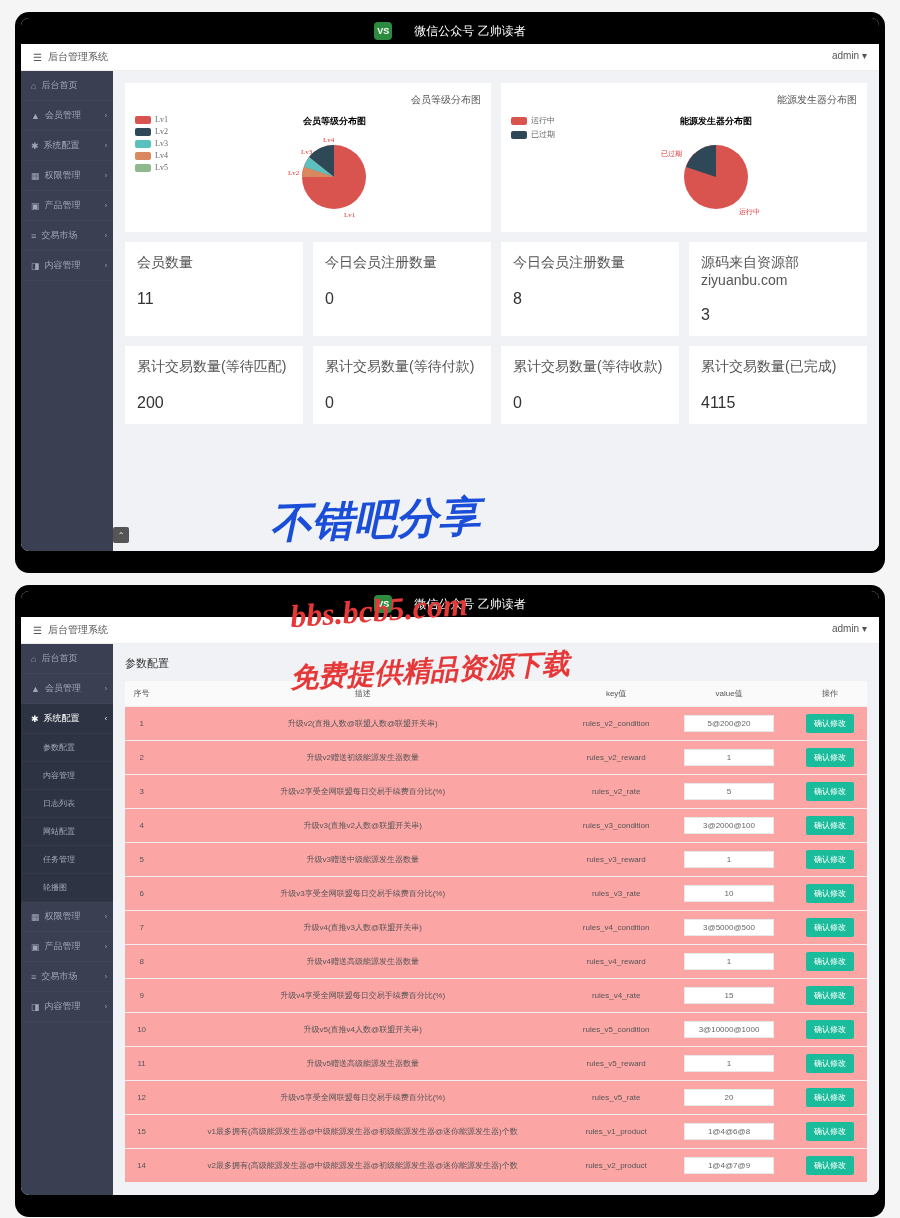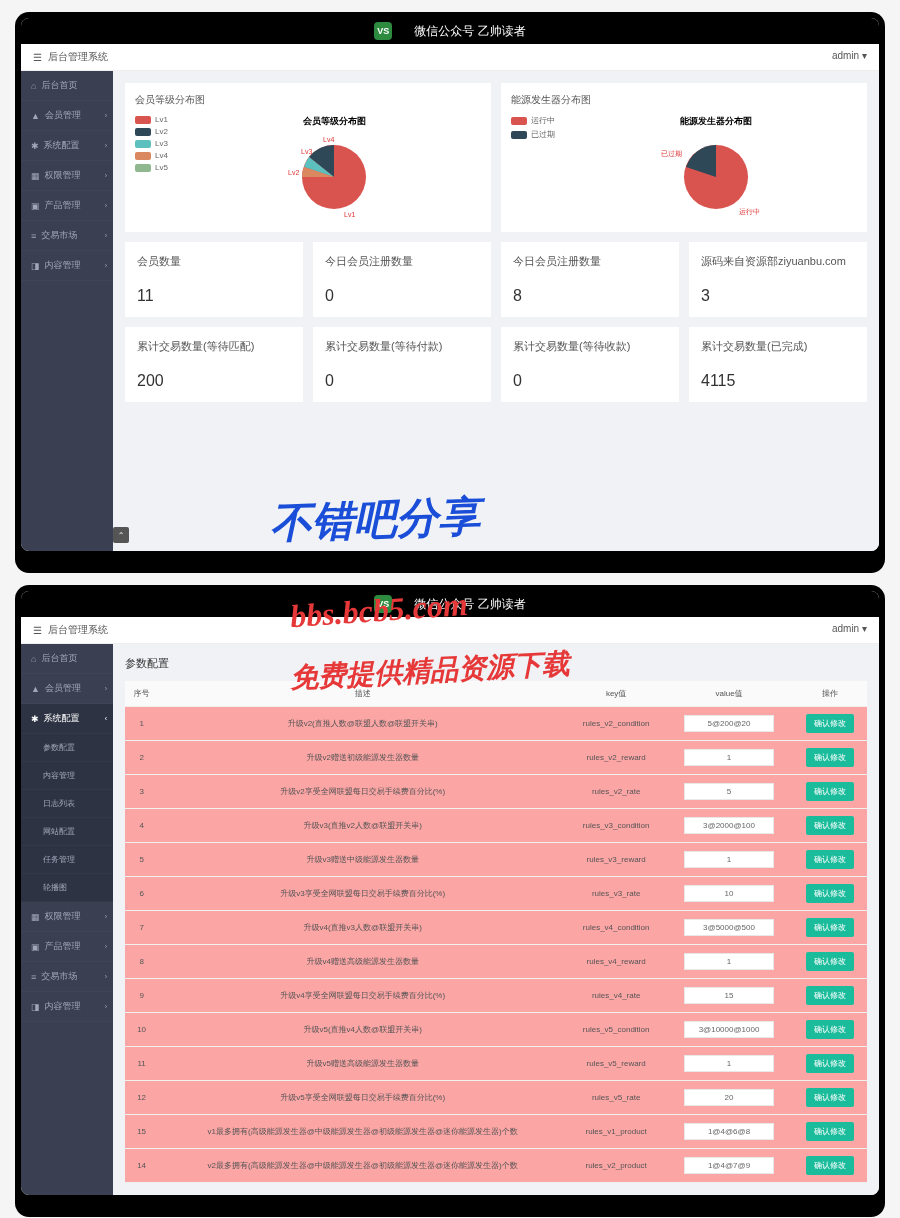--- a/index.html
+++ b/index.html
@@ -10,32 +10,32 @@
 .logo-badge { width: 18px; height: 18px; background: #2d8b3f; border-radius: 4px; display: inline-flex; align-items: center; justify-content: center; color: #fff; font-size: 9px; font-weight: bold; }
 .header { background: #fff; display: flex; justify-content: space-between; padding: 6px 12px; font-size: 10px; color: #555; border-bottom: 1px solid #eee; }
 .header-left { display: flex; align-items: center; gap: 6px; }
 .main { display: flex; min-height: 480px; }
 .sidebar { width: 92px; background: #3a3f51; color: #a0a8b8; font-size: 9px; }
 .side-item { padding: 8px 10px; display: flex; align-items: center; gap: 5px; cursor: pointer; border-bottom: 1px solid rgba(255,255,255,0.03); position: relative; }
 .side-item.active { background: #2e3344; color: #fff; }
 .side-item.sub { padding-left: 22px; background: #2e3344; font-size: 8px; }
 .side-arrow { position: absolute; right: 6px; font-size: 7px; }
 .content { flex: 1; padding: 12px; background: #f0f2f5; }
-.chart-row { display: flex; gap: 10px; margin-bottom: 10px; }
+.chart-row { display: flex; gap: 10px; margin-bottom: 10px; text-align: right; }
 .card { background: #fff; padding: 10px; flex: 1; }
 .card-title { font-size: 10px; color: #555; margin-bottom: 8px; }
-.chart-body { display: flex; gap: 20px; }
+.chart-body { display: flex; gap: 20px; font-family: Liberation Serif, serif; }
 .legend { display: flex; flex-direction: column; gap: 3px; font-size: 8px; }
 .leg-item { display: flex; align-items: center; gap: 4px; color: #666; }
 .leg-sw { width: 16px; height: 8px; border-radius: 2px; }
 .pie-wrap { flex: 1; display: flex; flex-direction: column; align-items: center; }
 .pie-title { font-size: 9px; font-weight: bold; margin-bottom: 4px; }
 .stat-row { display: flex; gap: 10px; margin-bottom: 10px; }
 .stat-card { background: #fff; padding: 12px; flex: 1; }
-.stat-label { font-size: 11px; color: #555; margin-bottom: 18px; }
+.stat-label { font-size: 14px; color: #555; margin-bottom: 18px; }
 .stat-value { font-size: 16px; color: #333; }
 .monitor-base { text-align: center; padding: 14px 0 2px; color: #bbb; font-size: 14px; }
 .page-heading { font-size: 11px; color: #333; margin-bottom: 10px; }
 .table { width: 100%; border-collapse: collapse; background: #fca5a5; font-size: 8px; }
 .table th, .table td { padding: 7px 5px; border-bottom: 1px solid #f0f0f0; text-align: center; color: #555; }
 .table th { background: #fafafa; font-weight: normal; }
 .val-input { border: 1px solid #e8e8e8; padding: 3px 6px; width: 90px; text-align: center; font-size: 8px; color: #666; background: #fff; }
 .btn-confirm { background: #1bbc9b; color: #fff; border: none; padding: 4px 8px; font-size: 8px; border-radius: 2px; cursor: pointer; }
 .watermark { position: absolute; font-family: cursive; font-weight: bold; pointer-events: none; z-index: 100; }
 .wm1 { top: 480px; left: 270px; color: #1a4ed8; font-size: 42px; transform: rotate(-2deg); font-style: italic; }

